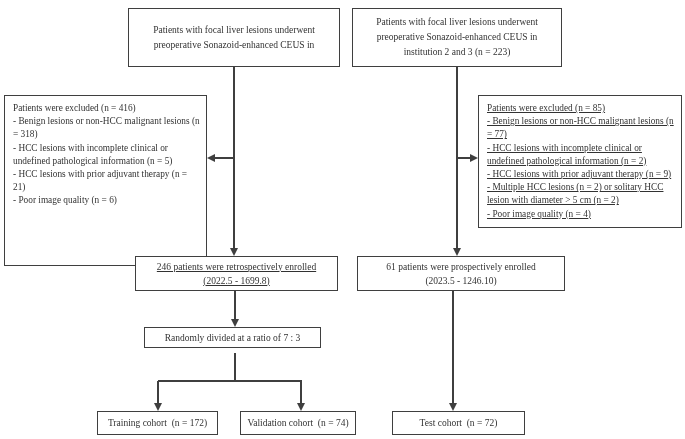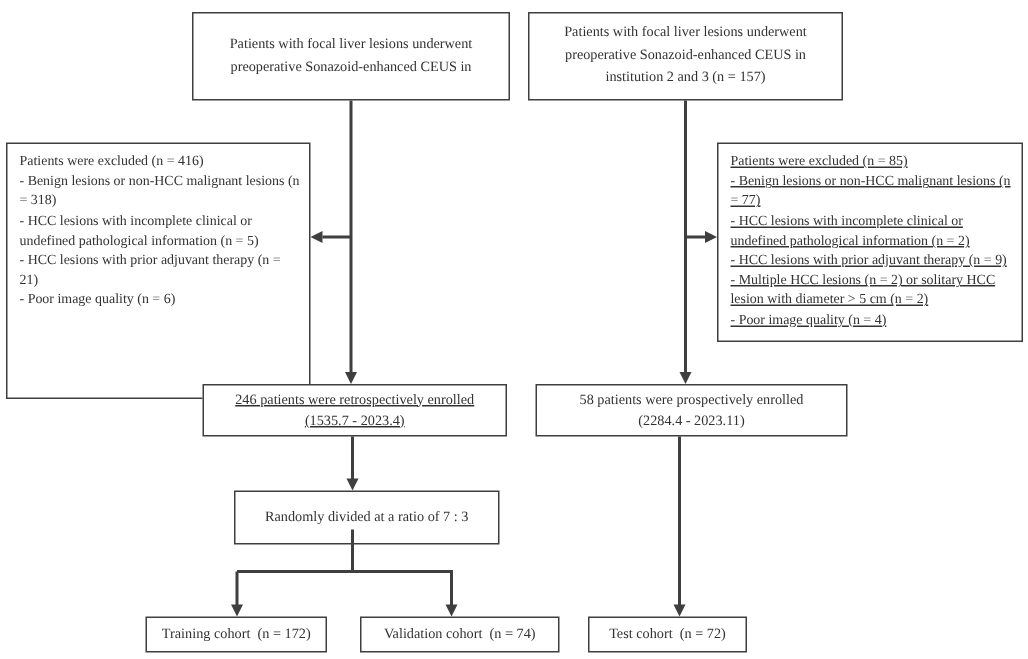--- a/index.html
+++ b/index.html
@@ -62,21 +62,21 @@
 <div class="canvas">
 
   <div class="box" style="left:128px; top:8px; width:212px; height:59px;">
     <div class="ln">Patients with focal liver lesions underwent</div>
     <div class="ln">preoperative Sonazoid-enhanced CEUS in</div>
   </div>
 
   <div class="box" style="left:352px; top:8px; width:210px; height:59px;">
     <div class="ln">Patients with focal liver lesions underwent</div>
     <div class="ln">preoperative Sonazoid-enhanced CEUS in</div>
-    <div class="ln">institution 2 and 3 (n = 157)</div>
+    <div class="ln">institution 2 and 3 (n = 223)</div>
   </div>
 
   <div class="excl" style="left:4px; top:95px; width:203px; height:171px;">
     <div>Patients were excluded (n = 416)</div>
     <div>- Benign lesions or non-HCC malignant lesions (n = 318)</div>
     <div>- HCC lesions with incomplete clinical or undefined pathological information (n = 5)</div>
     <div>- HCC lesions with prior adjuvant therapy (n = 21)</div>
     <div>- Poor image quality (n = 6)</div>
   </div>
 
@@ -84,41 +84,41 @@
     <div>Patients were excluded (n = 85)</div>
     <div>- Benign lesions or non-HCC malignant lesions (n = 77)</div>
     <div>- HCC lesions with incomplete clinical or undefined pathological information (n = 2)</div>
     <div>- HCC lesions with prior adjuvant therapy (n = 9)</div>
     <div>- Multiple HCC lesions (n = 2) or solitary HCC lesion with diameter &gt; 5 cm (n = 2)</div>
     <div>- Poor image quality (n = 4)</div>
   </div>
 
   <div class="box" style="left:135px; top:256px; width:203px; height:35px;text-decoration:underline;">
     <div class="ln tight">246 patients were retrospectively enrolled</div>
-    <div class="ln tight">(1535.7 - 2023.4)</div>
+    <div class="ln tight">(2022.5 - 1699.8)</div>
   </div>
 
   <div class="box" style="left:357px; top:256px; width:208px; height:35px;">
-    <div class="ln tight">58 patients were prospectively enrolled</div>
-    <div class="ln tight">(2284.4 - 2023.11)</div>
+    <div class="ln tight">61 patients were prospectively enrolled</div>
+    <div class="ln tight">(2023.5 - 1246.10)</div>
   </div>
 
-  <div class="box" style="left:156px; top:327px; width:177px; height:36px;">
+  <div class="box" style="left:144px; top:327px; width:177px; height:21px;">
     <div class="single">Randomly divided at a ratio of 7 : 3</div>
   </div>
 
   <div class="box" style="left:97px; top:411px; width:121px; height:24px;">
     <div class="single">Training cohort  (n = 172)</div>
   </div>
 
-  <div class="box" style="left:240px; top:411px; width:133px; height:24px;text-align:right;">
+  <div class="box" style="left:240px; top:411px; width:116px; height:24px;text-align:right;">
     <div class="single">Validation cohort  (n = 74)</div>
   </div>
 
-  <div class="box" style="left:392px; top:411px; width:106px; height:24px;">
+  <div class="box" style="left:392px; top:411px; width:133px; height:24px;">
     <div class="single">Test cohort  (n = 72)</div>
   </div>
 
   <div class="vline" style="left:233.25px; top:67px; height:182px;"></div>
   <div class="arr-down" style="left:229.5px; top:248px;"></div>
 
   <div class="hline" style="left:215px; top:157.25px; width:19px;"></div>
   <div class="arr-left" style="left:207px; top:153.5px;"></div>
 
   <div class="vline" style="left:456.25px; top:67px; height:182px;"></div>

